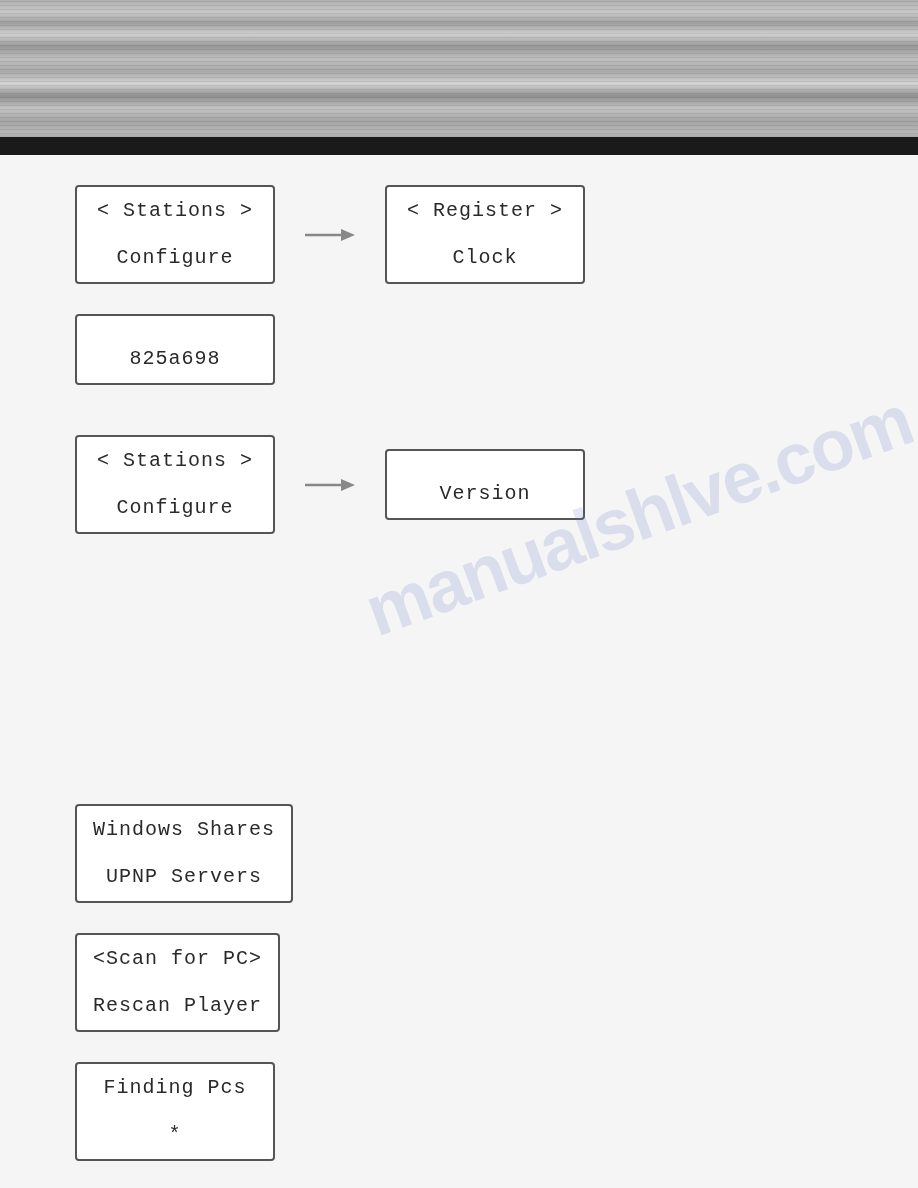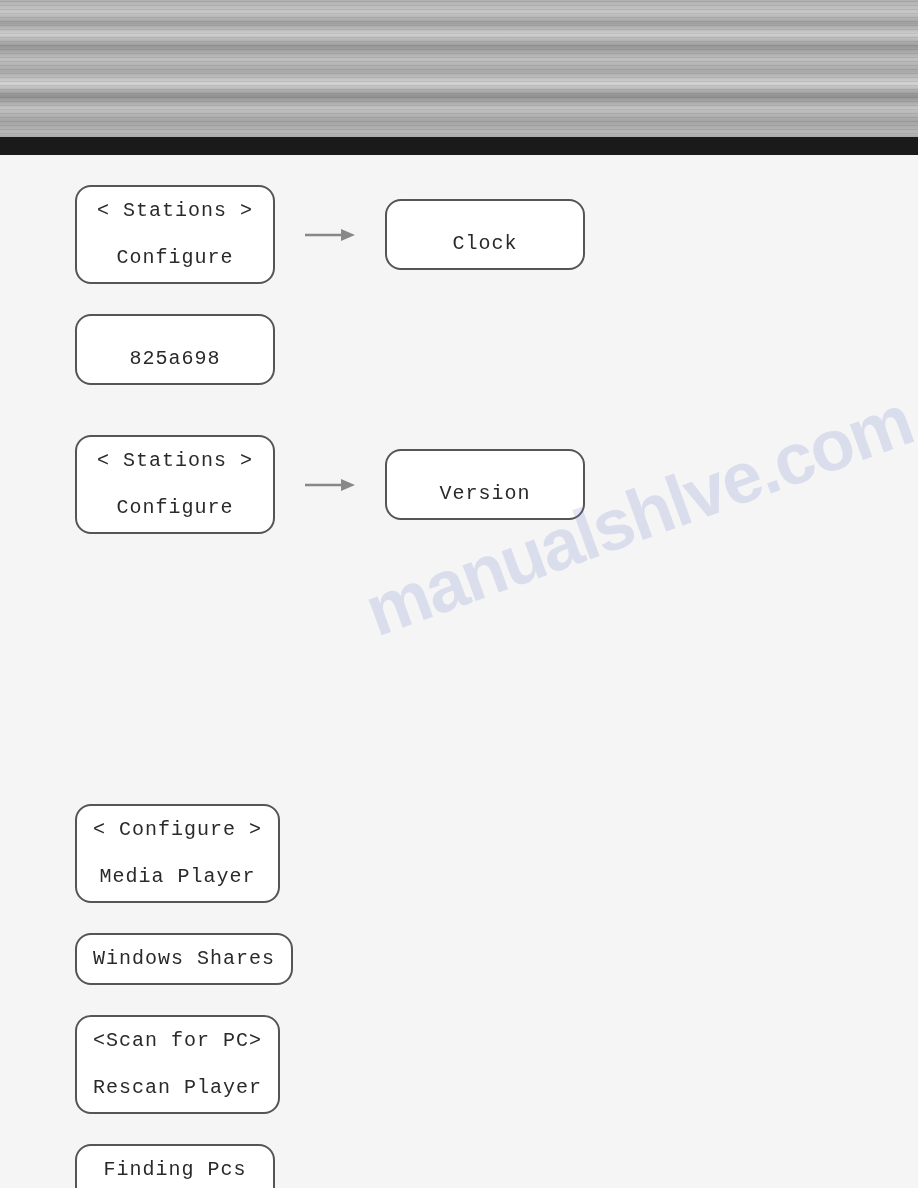--- a/index.html
+++ b/index.html
@@ -80,21 +80,21 @@
       letter-spacing: -2px;
       pointer-events: none;
       white-space: nowrap;
       transform: rotate(-20deg) translateX(-20%);
       z-index: 10;
     }
 
     
     .lcd-box {
       border: 2px solid #555;
-      border-radius: 16px;
+      border-radius: 4px;
       padding: 10px 16px;
       background: #fff;
       display: inline-block;
       font-family: 'Courier New', Courier, monospace;
       font-size: 22px;
       font-weight: bold;
       color: #333;
       letter-spacing: 2px;
       min-width: 200px;
       text-align: center;
@@ -172,20 +172,21 @@
       </div>
 
       <div class="arrow">
         <svg class="arrow-svg" viewBox="0 0 50 24">
           <line x1="0" y1="12" x2="38" y2="12" stroke="#888" stroke-width="2.5"></line>
           <polygon points="36,6 50,12 36,18" fill="#888"></polygon>
         </svg>
       </div>
 
       <div class="lcd-box dot-font">
+        <span class="line1 dot">&lt;   Register  &gt;</span>
         <span class="line2 dot">Clock</span>
       </div>
     </div>
 
     <div class="section">
       <div class="lcd-box dot-font">
         <span class="line2 dot">825a698</span>
       </div>
     </div>
   </div>
@@ -207,30 +208,25 @@
       <div class="lcd-box dot-font">
         <span class="line2 dot">Version</span>
       </div>
     </div>
   </div>
 
   <div style="height: 220px;"></div>
 
   <div class="section-group">
 
-    <div class="section">
-      <div class="lcd-box dot-font">
-        <span class="line1 dot">&lt;  Configure  &gt;</span>
-        <span class="line2 dot">Media Player</span>
-      </div>
-    </div>
 
     <div class="section">
       <div class="lcd-box dot-font">
         <span class="line1 dot">Windows Shares</span>
+        <span class="line2 dot">UPNP Servers</span>
       </div>
     </div>
 
     <div class="section">
       <div class="lcd-box dot-font">
         <span class="line1 dot">&lt;Scan for PC&gt;</span>
         <span class="line2 dot">Rescan Player</span>
       </div>
     </div>
 

